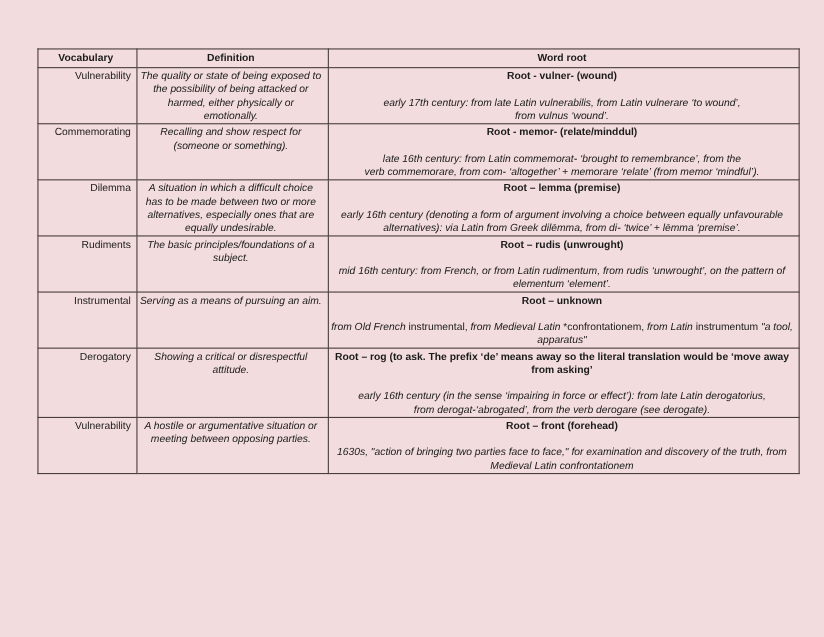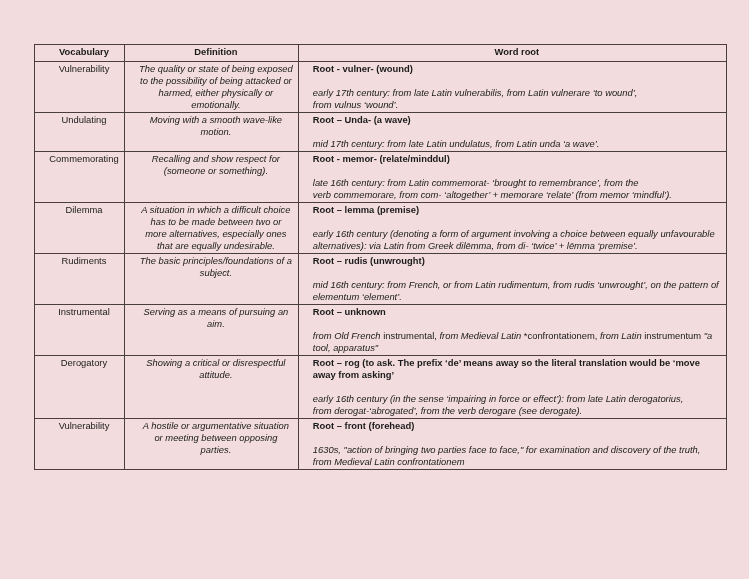--- a/index.html
+++ b/index.html
@@ -20,33 +20,33 @@
     left: 34px;
     top: 44px;
     width: 693px;
     border-collapse: collapse;
     font-size: 9.4px;
     line-height: 12px;
   }
   table.vocab td, table.vocab th {
     border: 1px solid #4a3d3e;
     vertical-align: top;
-    padding: 1px 5px 1px 14px;
+    padding: 1px 5px 1px 2px;
   }
   table.vocab th {
     font-weight: bold;
     text-align: center;
     height: 14px;
   }
   col.c1 { width: 90px; }
   col.c2 { width: 174px; }
   col.c3 { width: 429px; }
-  td.word { text-align: center; margin-left: 40px; }
+  td.word { text-align: right; margin-left: 40px; }
   td.def { text-align: center; font-style: italic; }
-  td.root { text-align: left; margin-top: 48px; }
+  td.root { text-align: center; margin-top: 48px; }
   .root-title { font-weight: bold; display: block; }
   .root-title .it { }
   .root-gap { display: block; height: 12px; }
   .ety { font-style: italic; display: block; }
   .ety .up { font-style: normal; }
   tr.r1 td { height: 48px; }
   tr.r2 td { height: 36px; }
   tr.r3 td { height: 48px; }
   tr.r4 td { height: 48px; }
   tr.r5 td { height: 48px; }
@@ -73,29 +73,20 @@
   </thead>
   <tbody>
     <tr class="r1">
       <td class="word">Vulnerability</td>
       <td class="def">The quality or state of being exposed to the possibility of being attacked or harmed, either physically or emotionally.</td>
       <td class="root">
         <span class="root-title">Root - vulner- (wound)</span>
         <span class="root-gap"></span>
         <span class="ety">early 17th century: from late Latin vulnerabilis, from Latin vulnerare ‘to wound’,</span>
         <span class="ety">from vulnus ‘wound’.</span>
-      </td>
-    </tr>
-    <tr class="r2">
-      <td class="word">Undulating</td>
-      <td class="def">Moving with a smooth wave-like motion.</td>
-      <td class="root">
-        <span class="root-title">Root – Unda- (a wave)</span>
-        <span class="root-gap"></span>
-        <span class="ety">mid 17th century: from late Latin undulatus, from Latin unda ‘a wave’.</span>
       </td>
     </tr>
     <tr class="r3">
       <td class="word">Commemorating</td>
       <td class="def">Recalling and show respect for (someone or something).</td>
       <td class="root">
         <span class="root-title">Root - memor- (relate/minddul)</span>
         <span class="root-gap"></span>
         <span class="ety">late 16th century: from Latin commemorat- ‘brought to remembrance’, from the</span>
         <span class="ety">verb commemorare, from com- ‘altogether’ + memorare ‘relate’ (from memor ‘mindful’).</span>

